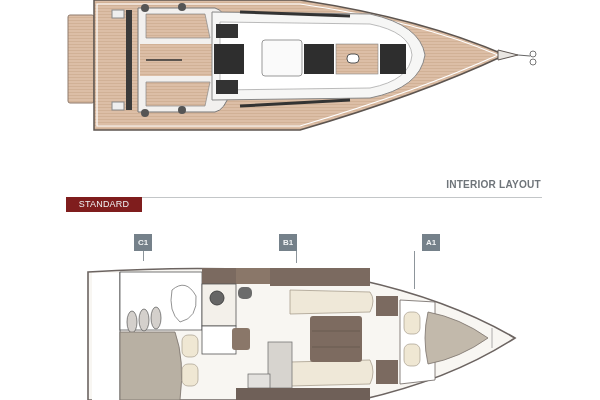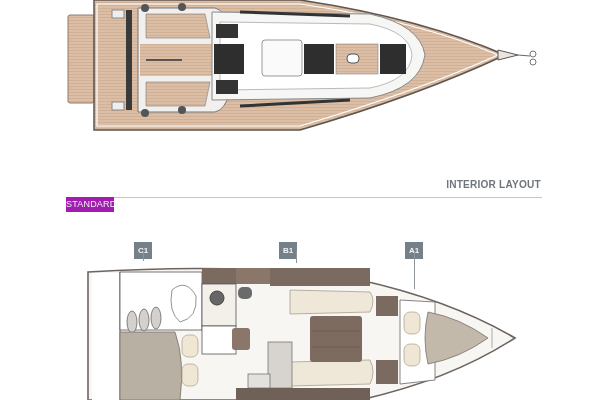--- a/index.html
+++ b/index.html
@@ -1,21 +1,21 @@
 <!DOCTYPE html>
 <html><head>
 <meta charset="utf-8">
 <style>
   html,body{margin:0;padding:0;background:#fff;}
   body{width:600px;height:400px;position:relative;overflow:hidden;font-family:"Liberation Sans",sans-serif;}
   .abs{position:absolute;}
   #section-title{right:59px;top:178px;font-size:11px;font-weight:bold;color:#6f757a;letter-spacing:0.2px;transform:scaleX(0.92);transform-origin:right center;}
   #section-rule{left:66px;top:197px;width:476px;height:1px;background:#c3c6c8;}
-  #variant-tag{left:66px;top:197px;width:48px;height:15px;background:#a21caf;color:#eef1f3;font-size:9px;line-height:15px;text-align:center;letter-spacing:0.2px;}
-  .cabin-tag{width:18px;height:17px;background:#75818a;color:#f2f4f5;font-size:8px;font-weight:bold;line-height:17px;text-align:center;margin-top:8px;}
+  #variant-tag{left:66px;top:197px;width:76px;height:15px;background:#7f1d1d;color:#eef1f3;font-size:9px;line-height:15px;text-align:center;letter-spacing:0.2px;}
+  .cabin-tag{width:18px;height:17px;background:#75818a;color:#f2f4f5;font-size:8px;font-weight:bold;line-height:17px;text-align:center;}
   .leader{width:1px;background:#8d959b;}
   svg{position:absolute;left:0;top:0;}
 </style>
 </head>
 <body>
 
 <svg width="600" height="140" viewBox="0 0 600 140">
   <defs>
     <pattern id="teak" width="6" height="3" patternUnits="userSpaceOnUse">
       <rect width="6" height="3" fill="#dcbea6"></rect>
@@ -63,21 +63,21 @@
 </svg>
 
 <div id="section-title" class="abs">INTERIOR LAYOUT</div>
 <div id="section-rule" class="abs"></div>
 <div id="variant-tag" class="abs">STANDARD</div>
 
 <div class="abs cabin-tag" style="left:134px;top:234px;">C1</div>
 <div class="abs leader" style="left:143px;top:251px;height:10px;"></div>
 <div class="abs cabin-tag" style="left:279px;top:234px;">B1</div>
 <div class="abs leader" style="left:296px;top:251px;height:12px;"></div>
-<div class="abs cabin-tag" style="left:405px;top:234px;">A1</div>
+<div class="abs cabin-tag" style="left:422px;top:234px;">A1</div>
 <div class="abs leader" style="left:414px;top:251px;height:38px;"></div>
 
 <svg width="600" height="400" viewBox="0 0 600 400" style="top:0;">
 
   <path d="M88 272 Q250 262 360 280 Q450 300 515 338 Q450 380 360 400 L88 400 Z" fill="#f8f6f2" stroke="#6c6461" stroke-width="1.6"></path>
 
   <rect x="92" y="273" width="28" height="127" fill="#fff"></rect>
   <line x1="120" y1="272" x2="120" y2="400" stroke="#555" stroke-width="1"></line>
 
   <rect x="120" y="272" width="82" height="58" fill="#fff" stroke="#555" stroke-width="0.8"></rect>

